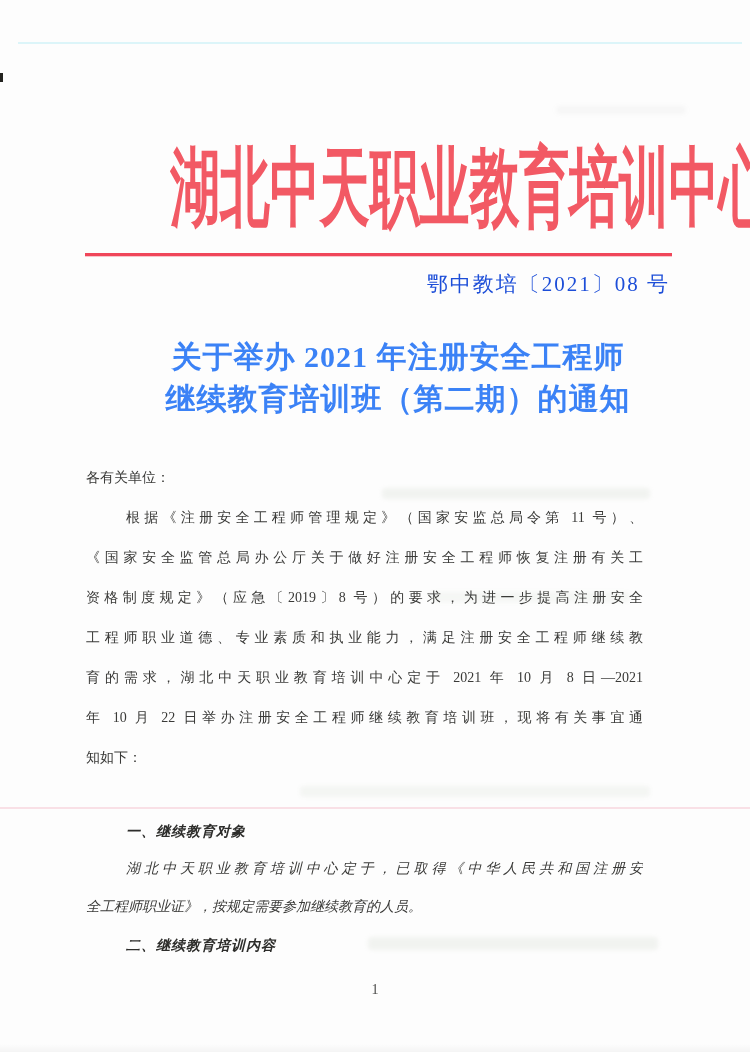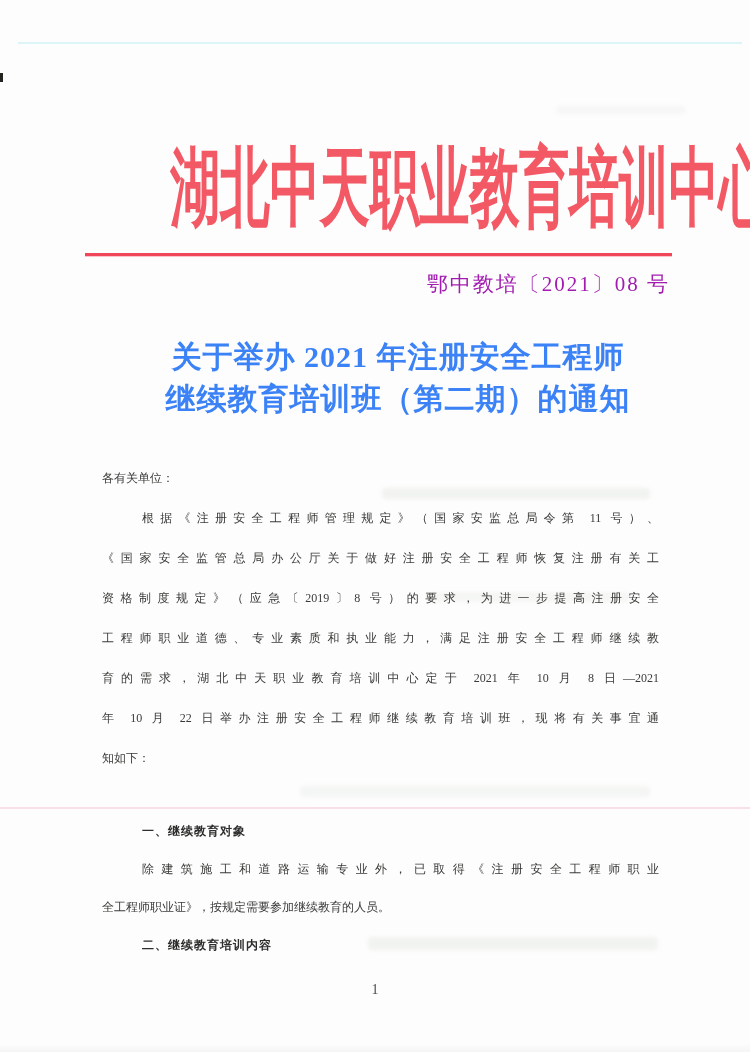--- a/index.html
+++ b/index.html
@@ -25,31 +25,31 @@
   
   .org-name{position:absolute;left:16px;right:0;top:138px;height:100px;line-height:100px;
     text-align:center;white-space:nowrap;
     color:#f25964;font-weight:bold;font-size:86px;
     transform:scaleX(0.58);transform-origin:50% 50%;
     font-family:"Liberation Serif","DejaVu Serif",serif;}
   .red-rule{position:absolute;left:85px;top:253px;width:587px;height:3px;background:#f0465a;
     box-shadow:0 1px 0 rgba(240,90,110,0.35);}
 
   
-  .doc-number{position:absolute;top:270px;right:80px;font-size:21px;color:#a21caf;
+  .doc-number{position:absolute;top:270px;right:80px;font-size:21px;color:#1d4ed8;
     letter-spacing:2px;}
 
   
   .title{position:absolute;left:38px;width:720px;top:336px;text-align:center;
     color:#3b82f6;font-weight:bold;font-size:30px;line-height:42px;letter-spacing:1px;}
 
   
-  .body-block{position:absolute;left:102px;width:557px;color:#3a3a38;font-size:12px;}
+  .body-block{position:absolute;left:86px;width:557px;color:#3a3a38;font-size:14px;}
   .block-a{top:458px;}
-  .block-b{top:812px;}
+  .block-b{top:812px;font-style:italic;}
   .line{height:40px;line-height:40px;white-space:nowrap;overflow:visible;}
   .block-b .line{height:38px;line-height:38px;}
   .fill{white-space:normal;text-align:justify;text-align-last:justify;word-break:break-all;
     height:40px;overflow:hidden;}
   .block-b .fill{height:38px;}
   .indent{text-indent:40px;}
   .bold-heading{font-weight:bold;color:#2d2d2b;
     font-family:"Liberation Sans","DejaVu Sans",sans-serif;letter-spacing:1px;}
 
   .page-number{position:absolute;left:0;width:750px;top:982px;text-align:center;
@@ -86,20 +86,20 @@
     <div class="line fill">《国家安全监管总局办公厅关于做好注册安全工程师恢复注册有关工</div>
     <div class="line fill">资格制度规定》（应急〔2019〕8 号）的要求，为进一步提高注册安全</div>
     <div class="line fill">工程师职业道德、专业素质和执业能力，满足注册安全工程师继续教</div>
     <div class="line fill">育的需求，湖北中天职业教育培训中心定于 2021 年 10 月 8 日—2021</div>
     <div class="line fill">年 10 月 22 日举办注册安全工程师继续教育培训班，现将有关事宜通</div>
     <div class="line">知如下：</div>
   </div>
 
   <div class="body-block block-b">
     <div class="line indent bold-heading">一、继续教育对象</div>
-    <div class="line fill indent">除建筑施工和道路运输专业外，已取得《注册安全工程师职业</div>
+    <div class="line fill indent">湖北中天职业教育培训中心定于，已取得《中华人民共和国注册安</div>
     <div class="line">全工程师职业证》，按规定需要参加继续教育的人员。</div>
     <div class="line indent bold-heading">二、继续教育培训内容</div>
   </div>
 
   <div class="page-number">1</div>
 
 </div>
 
 </body></html>

